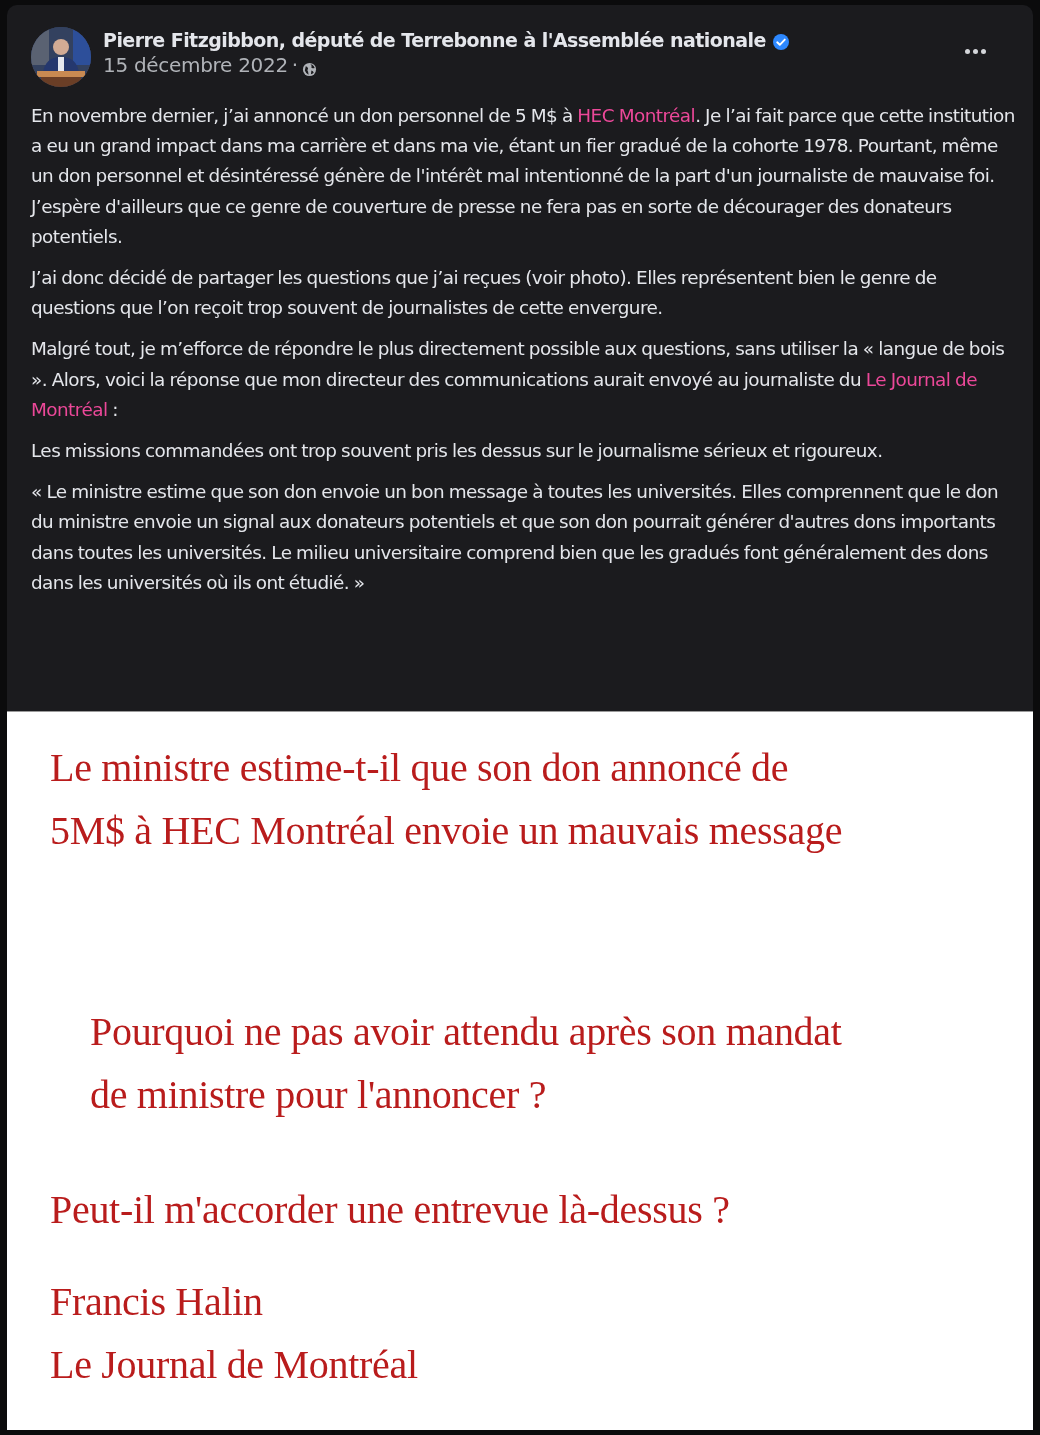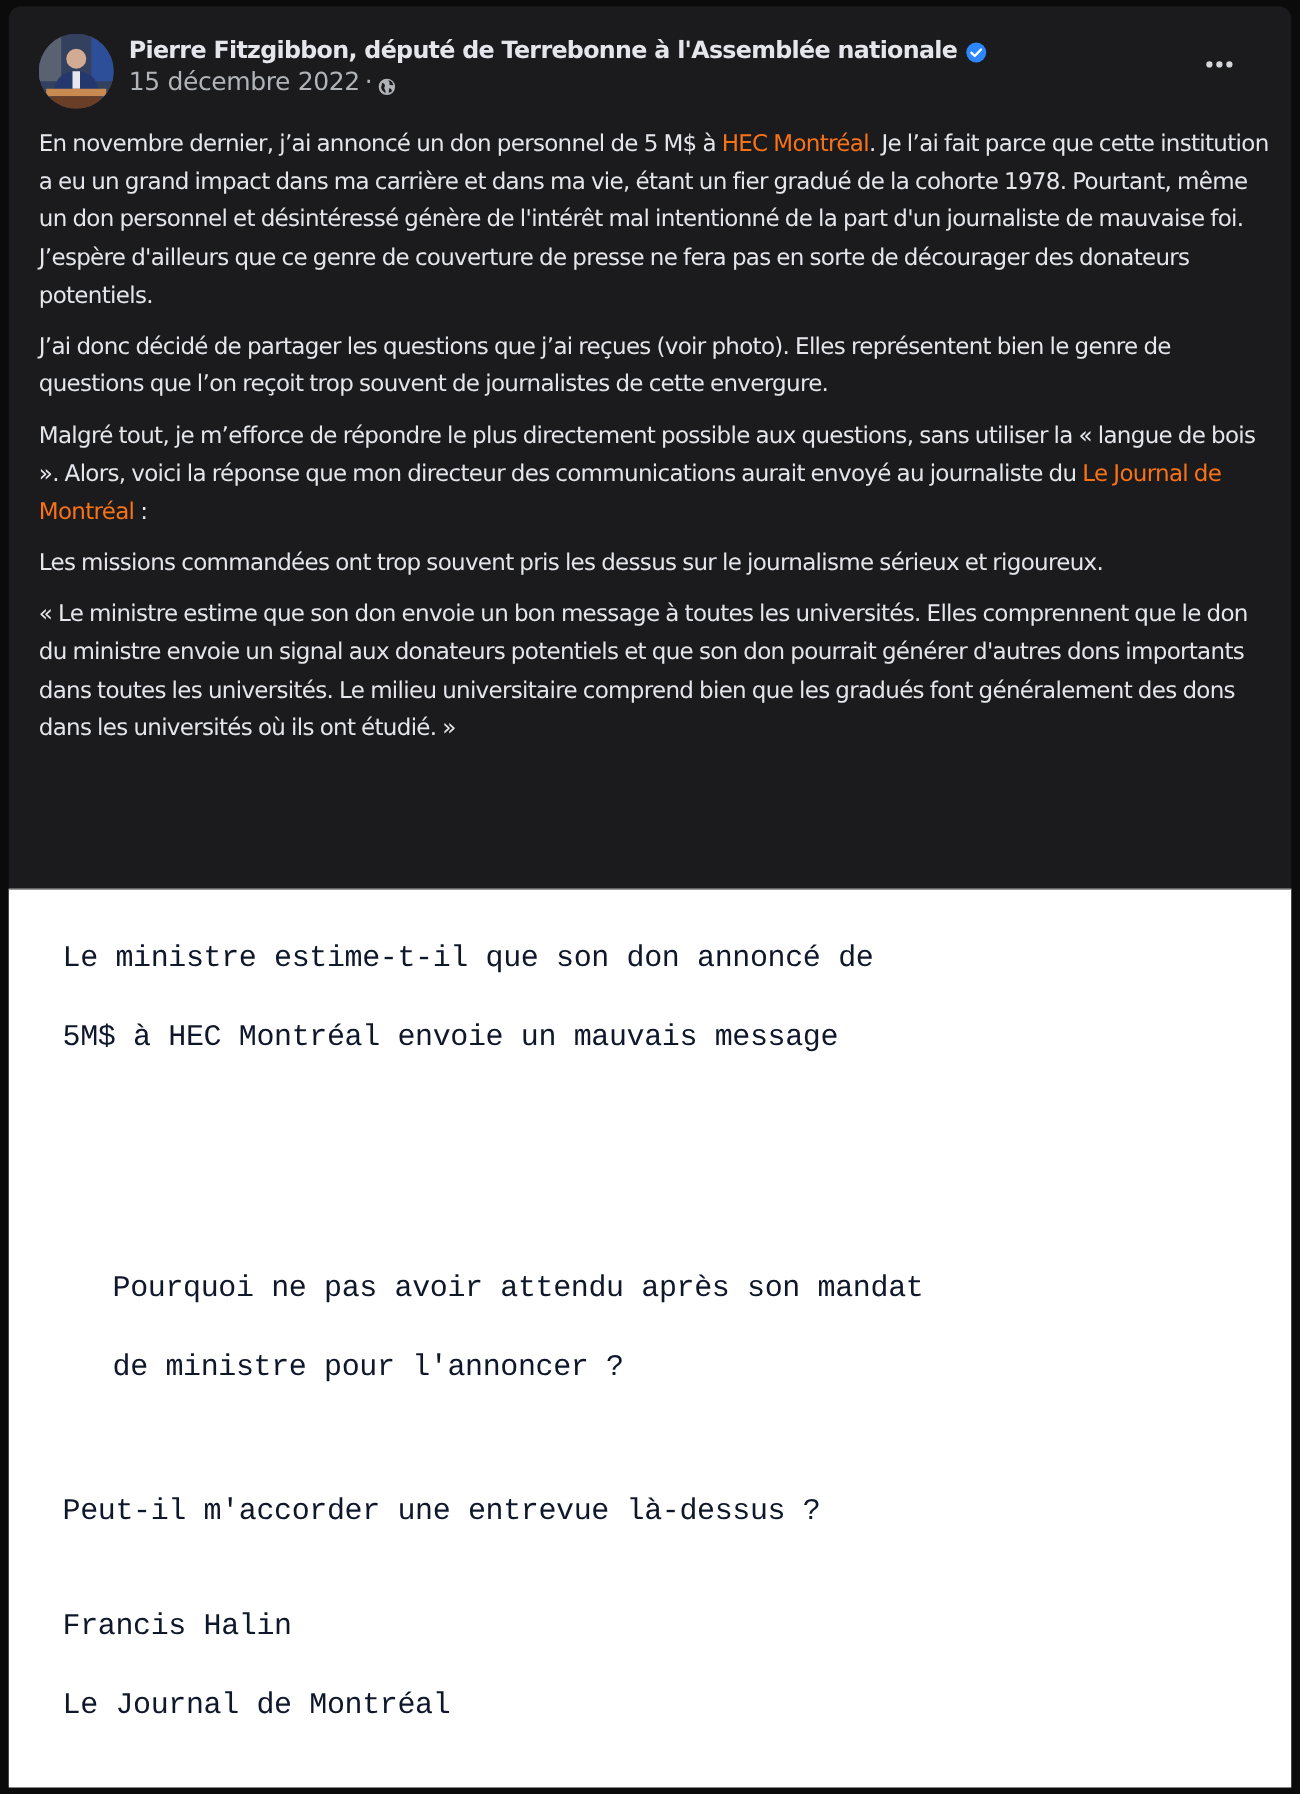--- a/index.html
+++ b/index.html
@@ -97,38 +97,38 @@
       color: #e4e6eb;
       font-size: 18.4px;
       line-height: 30.2px;
       letter-spacing: -0.55px;
     }
     .post-body p {
       margin-bottom: 11px;
       word-spacing: -0.6px;
     }
     .post-body a {
-      color: #f97316;
+      color: #ec4899;
       text-decoration: none;
     }
     .attached-image {
       position: absolute;
       left: 7px;
       top: 711px;
       width: 1026px;
       height: 719px;
       background: #ffffff;
       border-top: 1px solid #9a9a9a;
     }
     .image-text {
       position: absolute;
       left: 43px;
-      color: #0f172a;
-      font-family: Liberation Mono, monospace;
-      font-size: 24px;
+      color: #b91c1c;
+      font-family: Liberation Serif, serif;
+      font-size: 40px;
       letter-spacing: -0.3px;
       line-height: 63px;
       white-space: nowrap;
     }
     .q1 { top: 24px; }
     .q2 { top: 288px; margin-left: 40px; }
     .q3 { top: 466px; }
     .sig { top: 558px; }
   </style>
 </head>

